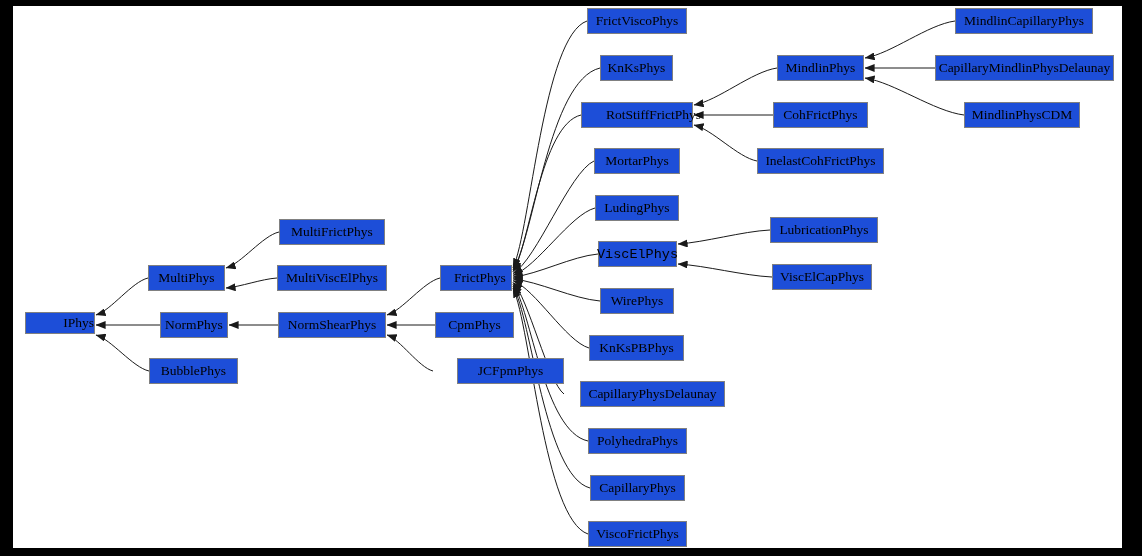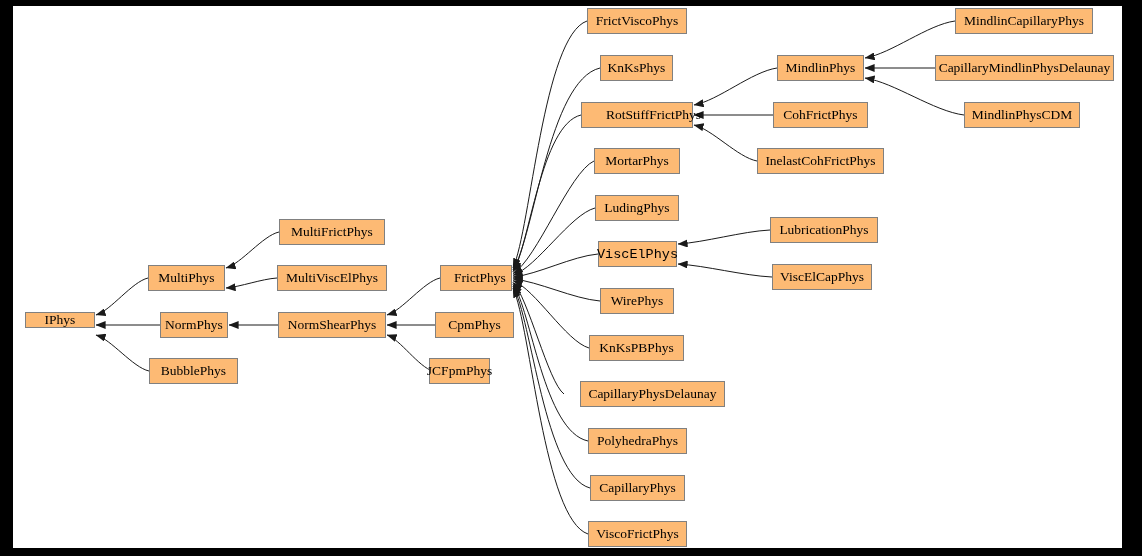--- a/index.html
+++ b/index.html
@@ -1,21 +1,21 @@
 <!DOCTYPE html>
 <html><head>
 <meta charset="utf-8">
 <style>
   html,body{margin:0;padding:0;background:#000;}
   body{width:1142px;height:556px;overflow:hidden;
        font-family:"Liberation Serif",serif;}
   #frame{position:absolute;left:13px;top:6px;width:1109px;height:542px;
          background:#ffffff;overflow:hidden;}
   #canvas{position:absolute;left:0;top:0;}
-  .nodebox{position:absolute;box-sizing:border-box;background:#fdba74;
+  .nodebox{position:absolute;box-sizing:border-box;background:#1d4ed8;
            border:1px solid #808080;display:flex;align-items:center;
            justify-content:center;color:#000;font-size:13.5px;
            font-family:"Liberation Serif",serif;white-space:nowrap;
            letter-spacing:0px;}
 </style>
 </head>
 <body>
 
 <div id="frame">
   <svg id="canvas" width="1109" height="542">
@@ -50,21 +50,21 @@
         <path d="M760,109 L681,109" marker-end="url(#ah)" stroke="#1a1a1a" stroke-width="1" fill="none"></path>
         <path d="M744,155 C724.8,151.4 699.2,123.32 681,119" marker-end="url(#ah)" stroke="#1a1a1a" stroke-width="1" fill="none"></path>
         <path d="M757,224 C729.1,225.4 691.9,236.32 665,238" marker-end="url(#ah)" stroke="#1a1a1a" stroke-width="1" fill="none"></path>
         <path d="M759,271 C730.5,269.7 692.5,259.56 665,258" marker-end="url(#ah)" stroke="#1a1a1a" stroke-width="1" fill="none"></path>
         <path d="M942,15 C914.7,18.7 878.3,47.56 852,52" marker-end="url(#ah)" stroke="#1a1a1a" stroke-width="1" fill="none"></path>
         <path d="M922,62 L852,62" marker-end="url(#ah)" stroke="#1a1a1a" stroke-width="1" fill="none"></path>
         <path d="M951,109 C921,105.3 881,76.44 852,72" marker-end="url(#ah)" stroke="#1a1a1a" stroke-width="1" fill="none"></path>
       </g>
   </svg>
   <div id="nodes">
-      <div class="nodebox" style="left: 12px; top: 306px; width: 70px; height: 16px;">
+      <div class="nodebox" style="left: 12px; top: 306px; width: 70px; height: 22px; justify-content: flex-end;">
         <span>IPhys</span>
       </div>
       <div class="nodebox" style="left: 135px; top: 259px; width: 77px; height: 26px; align-items: center;">
         <span>MultiPhys</span>
       </div>
       <div class="nodebox" style="left: 147px; top: 306px; width: 68px; height: 26px;">
         <span>NormPhys</span>
       </div>
       <div class="nodebox" style="left: 136px; top: 352px; width: 89px; height: 26px;">
         <span>BubblePhys</span>
@@ -77,21 +77,21 @@
       </div>
       <div class="nodebox" style="left: 265px; top: 306px; width: 108px; height: 26px;">
         <span>NormShearPhys</span>
       </div>
       <div class="nodebox" style="left: 427px; top: 259px; width: 72px; height: 26px; padding-left: 8px;">
         <span>FrictPhys</span>
       </div>
       <div class="nodebox" style="left: 422px; top: 306px; width: 79px; height: 26px;">
         <span>CpmPhys</span>
       </div>
-      <div class="nodebox" style="left: 416px; top: 352px; width: 61px; height: 26px; justify-content: center;">
+      <div class="nodebox" style="left: 444px; top: 352px; width: 107px; height: 26px; justify-content: center;">
         <span>JCFpmPhys</span>
       </div>
       <div class="nodebox" style="left: 574px; top: 2px; width: 100px; height: 26px;">
         <span>FrictViscoPhys</span>
       </div>
       <div class="nodebox" style="left: 587px; top: 49px; width: 73px; height: 26px;">
         <span>KnKsPhys</span>
       </div>
       <div class="nodebox" style="left: 568px; top: 96px; width: 112px; height: 26px; padding-left: 33px;">
         <span>RotStiffFrictPhys</span>

